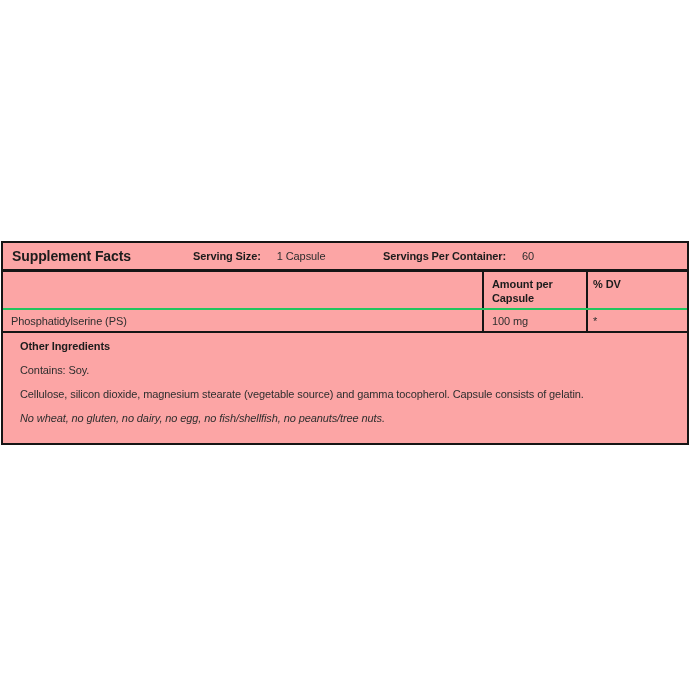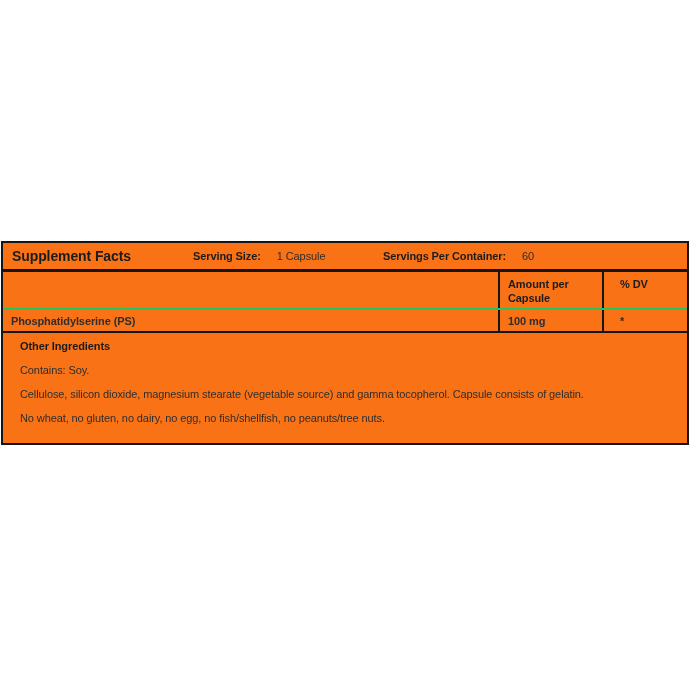--- a/index.html
+++ b/index.html
@@ -16,21 +16,21 @@
     width: 690px;
     height: 700px;
     background: #ffffff;
     overflow: hidden;
   }
   .label-box {
     position: absolute;
     top: 241px;
     left: 1px;
     right: 1px;
-    background: #f97316;
+    background: #fca5a5;
     border: 2px solid #151515;
     color: #2e2e2e;
     font-size: 11px;
     letter-spacing: -0.1px;
   }
   
   .title-row {
     display: flex;
     align-items: center;
     height: 26px;
@@ -50,36 +50,35 @@
     width: 190px;
     box-sizing: border-box;
     white-space: nowrap;
   }
   .bold-label { font-weight: bold; color: #1c1c1c; }
   .plain-value { margin-left: 16px; }
   
   .grid-row { display: flex; }
   .c1 { flex: 1; padding-left: 8px; box-sizing: border-box; }
   .c2 { width: 104px; border-left: 2px solid #151515; padding-left: 8px; box-sizing: border-box; }
-  .c3 { width: 85px; border-left: 2px solid #151515; padding-left: 16px; box-sizing: border-box; }
+  .c3 { width: 101px; border-left: 2px solid #151515; padding-left: 5px; box-sizing: border-box; }
   .header-row {
     height: 36px;
     border-bottom: 2px solid #22c55e;
   }
   .header-row .c2, .header-row .c3 {
     font-weight: bold;
     color: #1c1c1c;
     padding-top: 5px;
     line-height: 14px;
   }
   .data-row {
     height: 21px;
     border-bottom: 2px solid #151515;
     align-items: flex-start;
-    font-weight: bold;
   }
   .data-row .c1, .data-row .c2, .data-row .c3 {
     display: flex;
     align-items: center;
     height: 100%;
   }
   
   .footnote-row {
     height: 20px;
     display: flex;
@@ -88,21 +87,21 @@
     border-bottom: 4px solid #151515;
   }
   
   .other-section {
     padding: 7px 8px 6px 17px;
   }
   .other-section p {
     margin: 0 0 11px 0;
     line-height: 13px;
   }
-  .other-section p:last-child { margin-bottom: 12px; }
+  .other-section p:last-child { margin-bottom: 12px; font-style: italic; }
   .other-heading { font-weight: bold; color: #1c1c1c; }
 </style>
 </head>
 <body>
 
 <div class="page">
   <div class="label-box">
 
     <div class="title-row">
       <div class="title-cell">

